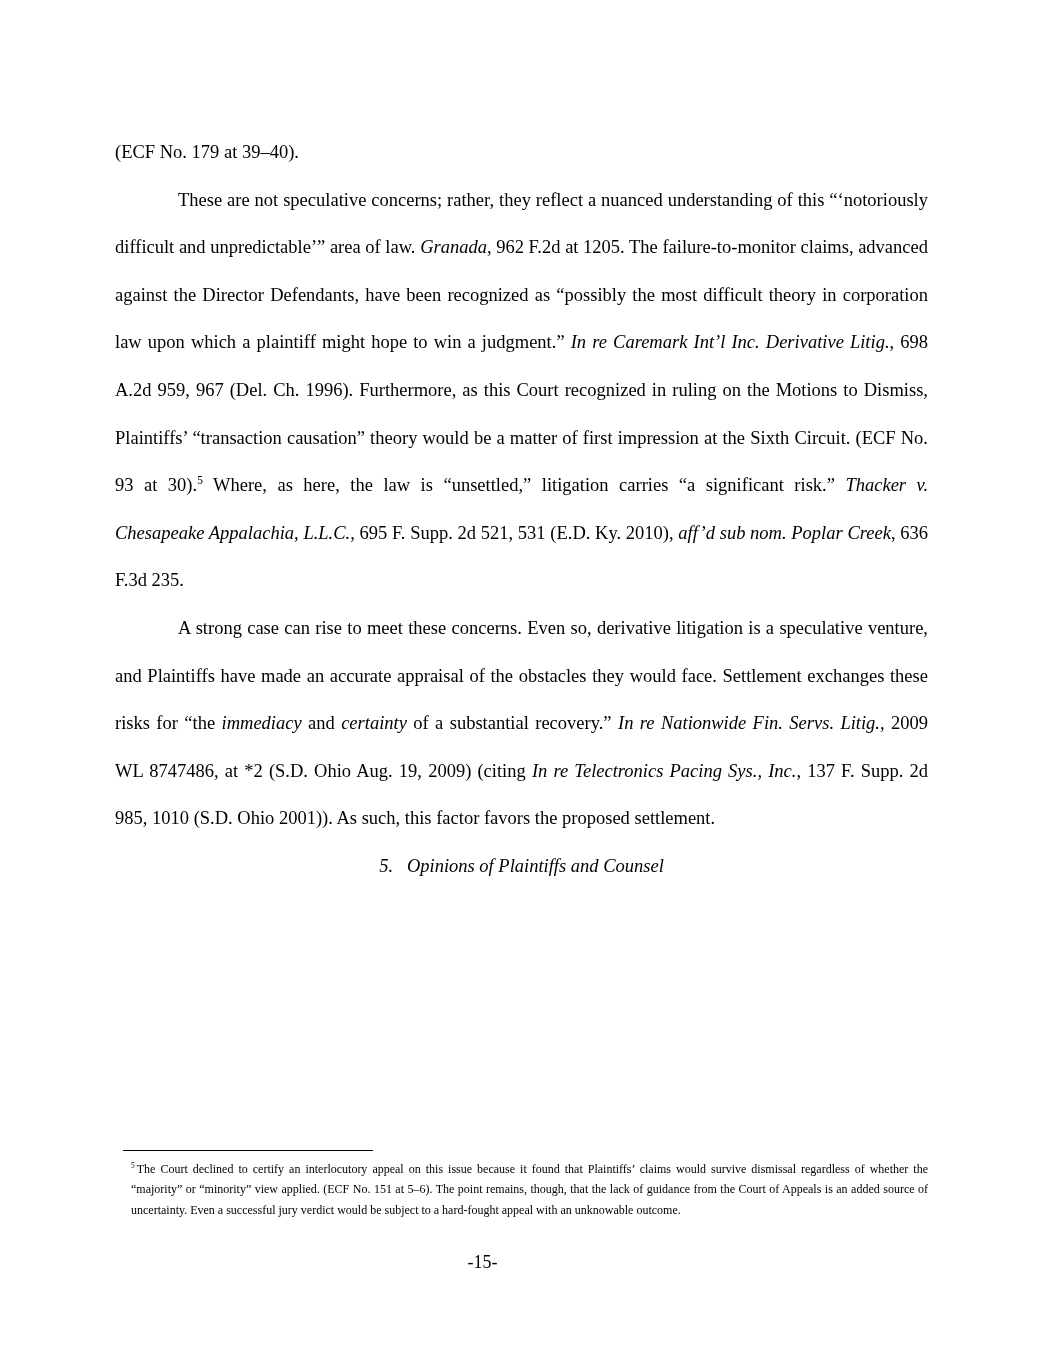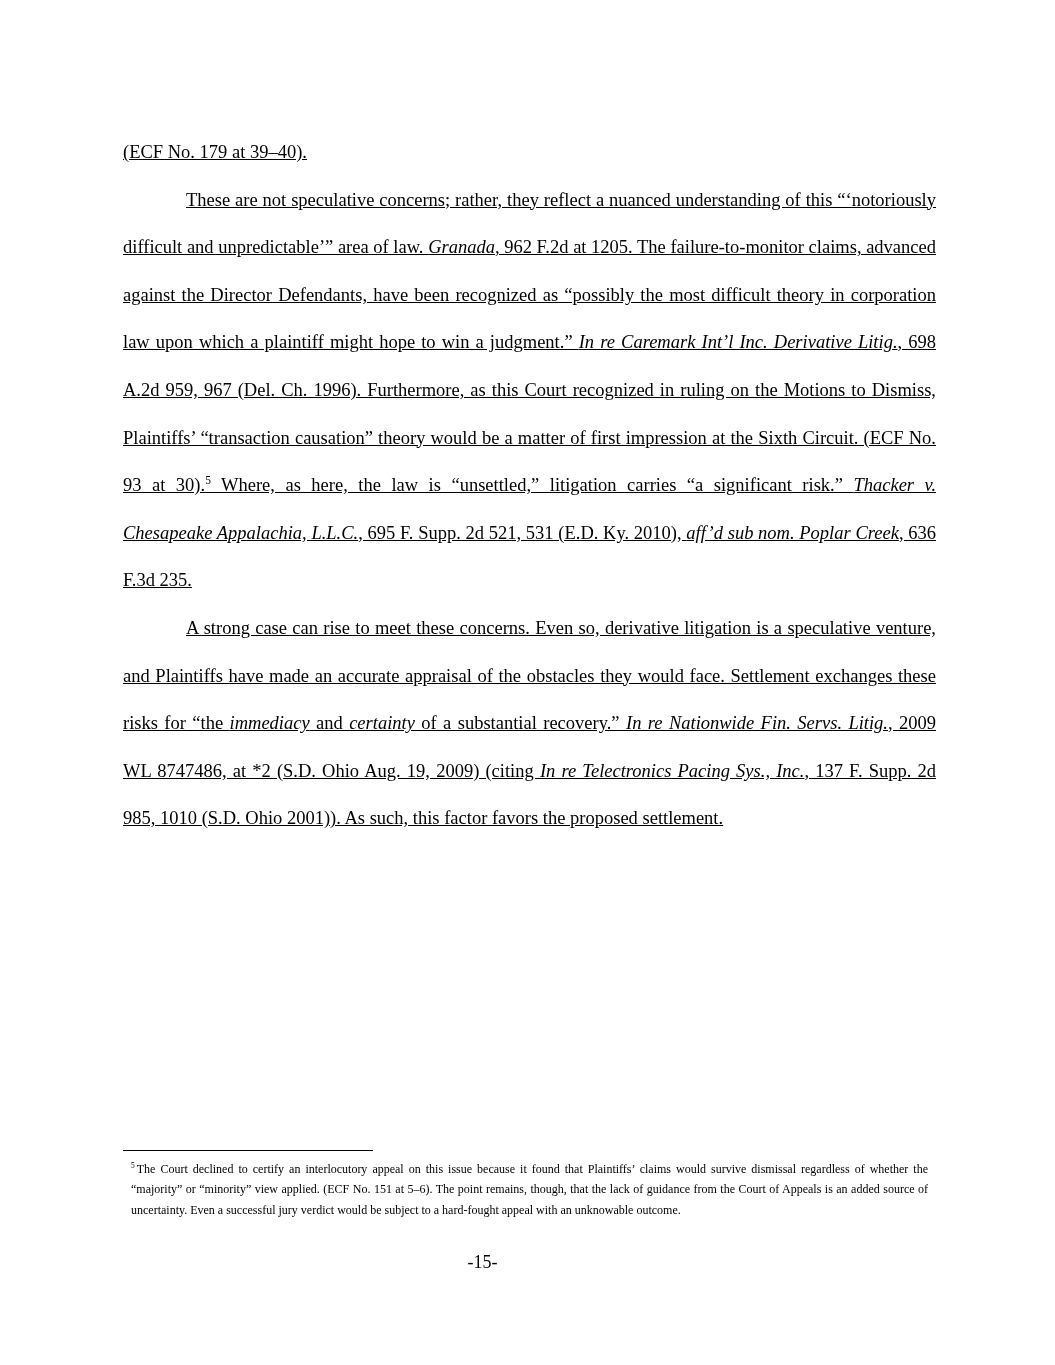--- a/index.html
+++ b/index.html
@@ -19,24 +19,23 @@
   .ecf-header {
     position: absolute;
     top: 20px; left: 114px;
     font-family: "Liberation Sans", sans-serif;
     font-size: 18.5px;
     color: var(--header-blue, #0000EE);
     white-space: pre;
   }
   .content {
     position: absolute;
-    top: 129px; left: 123px;
+    top: 129px; left: 115px;
     width: 813px;
     font-size: 18.5px;
-    text-decoration: underline;
   }
   .para {
     margin: 0;
     line-height: 47.6px;
     text-align: justify;
   }
   .para.indent { text-indent: 63px; }
   .para.plain { text-indent: 0; }
   .para.heading {
     text-align: center;
@@ -84,20 +83,21 @@
 <body>
 
 <div class="page">
 
 
   <main class="content">
     <div>
         <p class="para plain"><span>(ECF No. 179 at 39–40).</span></p>
         <p class="para indent"><span>These are not speculative concerns; rather, they reflect a nuanced understanding of this “‘notoriously difficult and unpredictable’” area of law. </span><span class="it">Granada</span><span>, 962 F.2d at 1205. The failure-to-monitor claims, advanced against the Director Defendants, have been recognized as “possibly the most difficult theory in corporation law upon which a plaintiff might hope to win a judgment.” </span><span class="it">In re Caremark Int’l Inc. Derivative Litig.</span><span>, 698 A.2d 959, 967 (Del. Ch. 1996). Furthermore, as this Court recognized in ruling on the Motions to Dismiss, Plaintiffs’ “transaction causation” theory would be a matter of first impression at the Sixth Circuit. (ECF No. 93 at 30).</span><sup>5</sup><span> Where, as here, the law is “unsettled,” litigation carries “a significant risk.” </span><span class="it">Thacker v. Chesapeake Appalachia, L.L.C.</span><span>, 695 F. Supp. 2d 521, 531 (E.D. Ky. 2010), </span><span class="it">aff’d sub nom. Poplar Creek</span><span>, 636 F.3d 235.</span></p>
         <p class="para indent"><span>A strong case can rise to meet these concerns. Even so, derivative litigation is a speculative venture, and Plaintiffs have made an accurate appraisal of the obstacles they would face. Settlement exchanges these risks for “the </span><span class="it">immediacy</span><span> and </span><span class="it">certainty</span><span> of a substantial recovery.” </span><span class="it">In re Nationwide Fin. Servs. Litig.</span><span>, 2009 WL 8747486, at *2 (S.D. Ohio Aug. 19, 2009) (citing </span><span class="it">In re Telectronics Pacing Sys., Inc.</span><span>, 137 F. Supp. 2d 985, 1010 (S.D. Ohio 2001)). As such, this factor favors the proposed settlement.</span></p>
+        <p class="para heading"><span class="it">5.&nbsp;&nbsp;&nbsp;Opinions of Plaintiffs and Counsel</span></p>
       </div>
   </main>
 
   <div class="footnote-area">
     <hr class="fn-rule">
     <p class="footnote"><sup>5</sup><span>The Court declined to certify an interlocutory appeal on this issue because it found that Plaintiffs’ claims would survive dismissal regardless of whether the “majority” or “minority” view applied. (ECF No. 151 at 5–6). The point remains, though, that the lack of guidance from the Court of Appeals is an added source of uncertainty. Even a successful jury verdict would be subject to a hard-fought appeal with an unknowable outcome.</span></p>
   </div>
 
   <div class="page-number">-15-</div>
 

